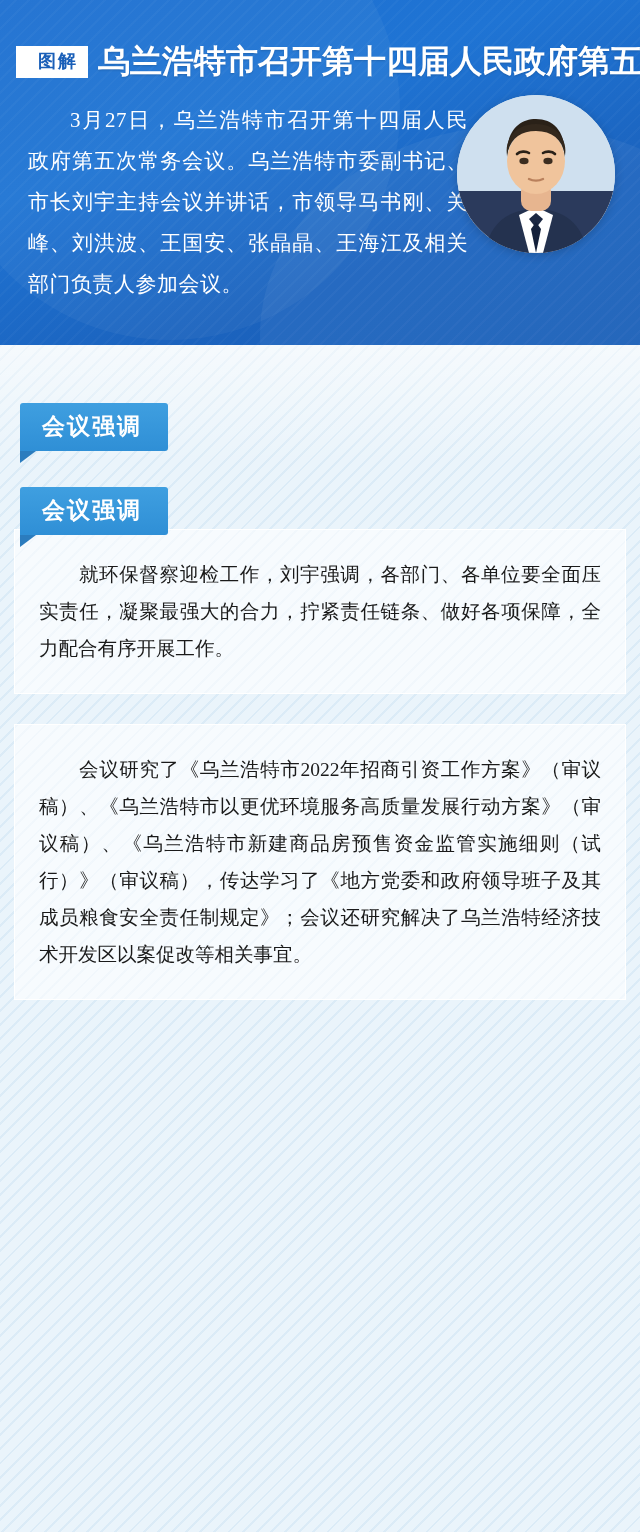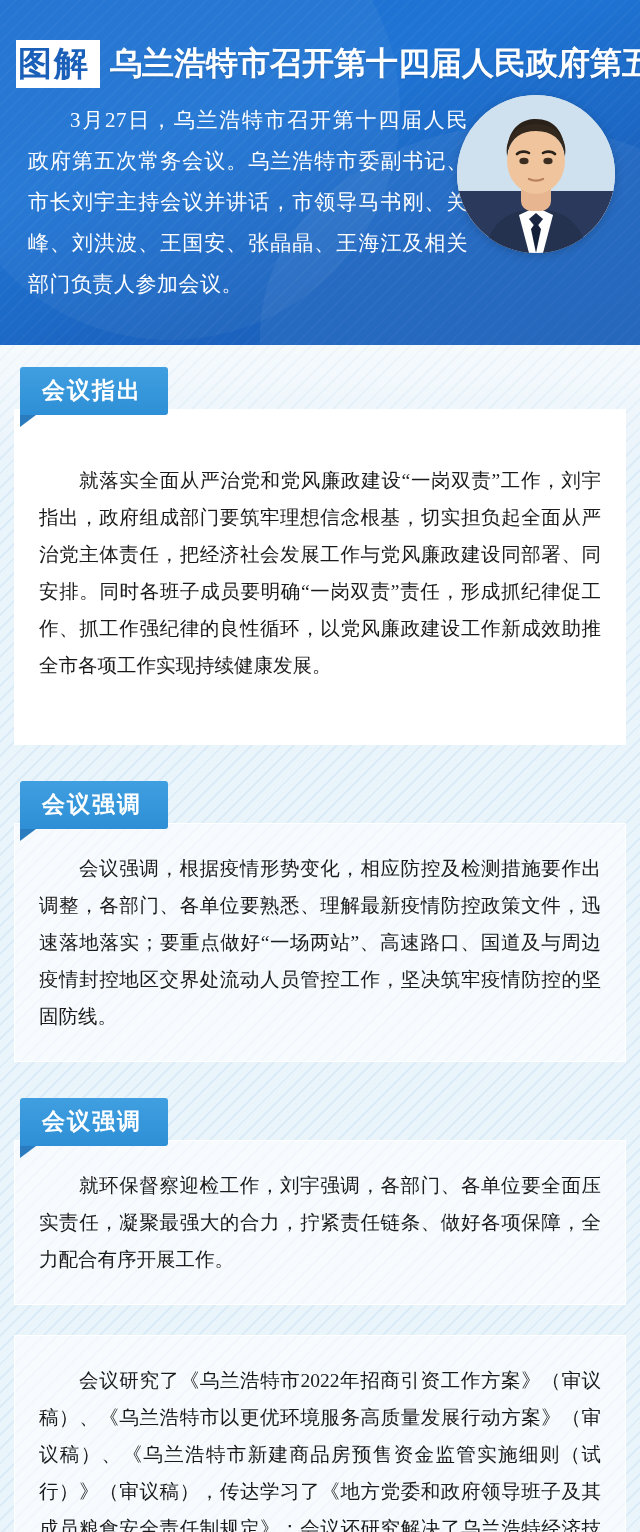--- a/index.html
+++ b/index.html
@@ -61,23 +61,23 @@
     display: flex;
     align-items: center;
     gap: 10px;
     z-index: 5;
   }
   .tujie-badge {
     background: #ffffff;
     color: #1a5fb8;
     font-family: "Liberation Sans", sans-serif;
     font-weight: bold;
-    font-size: 34px;
+    font-size: 18px;
     line-height: 1;
-    padding: 6px 10px 8px 2px;
+    padding: 6px 10px 8px 22px;
     letter-spacing: 2px;
     white-space: nowrap;
   }
   .main-title {
     color: #ffffff;
     font-family: "Liberation Sans", sans-serif;
     font-weight: bold;
     font-size: 32px;
     letter-spacing: 0px;
     white-space: nowrap;
@@ -225,34 +225,25 @@
         <path d="M60 59c3-3 9-3 12-1M86 58c3-2 9-2 12 1" stroke="#2a2118" stroke-width="2.6" fill="none" stroke-linecap="round"></path>
         <path d="M72 84c4 2 10 2 14 0" stroke="#b9805c" stroke-width="2.4" fill="none" stroke-linecap="round"></path>
       </svg>
     </div>
   </div>
 
   <div class="body-wrap">
 
     <div style="height:22px"></div>
 
-    <div class="section">
-      <div class="tag">会议指出</div>
-      <div class="card first tall">
-        <p>就落实全面从严治党和党风廉政建设“一岗双责”工作，刘宇指出，政府组成部门要筑牢理想信念根基，切实担负起全面从严治党主体责任，把经济社会发展工作与党风廉政建设同部署、同安排。同时各班子成员要明确“一岗双责”责任，形成抓纪律促工作、抓工作强纪律的良性循环，以党风廉政建设工作新成效助推全市各项工作实现持续健康发展。</p>
-      </div>
-    </div>
 
     <div class="sec-gap"></div>
 
     <div class="section">
       <div class="tag">会议强调</div>
-      <div class="card plain">
-        <p>会议强调，根据疫情形势变化，相应防控及检测措施要作出调整，各部门、各单位要熟悉、理解最新疫情防控政策文件，迅速落地落实；要重点做好“一场两站”、高速路口、国道及与周边疫情封控地区交界处流动人员管控工作，坚决筑牢疫情防控的坚固防线。</p>
-      </div>
     </div>
 
     <div class="sec-gap"></div>
 
     <div class="section">
       <div class="tag">会议强调</div>
       <div class="card plain">
         <p>就环保督察迎检工作，刘宇强调，各部门、各单位要全面压实责任，凝聚最强大的合力，拧紧责任链条、做好各项保障，全力配合有序开展工作。</p>
       </div>
     </div>

